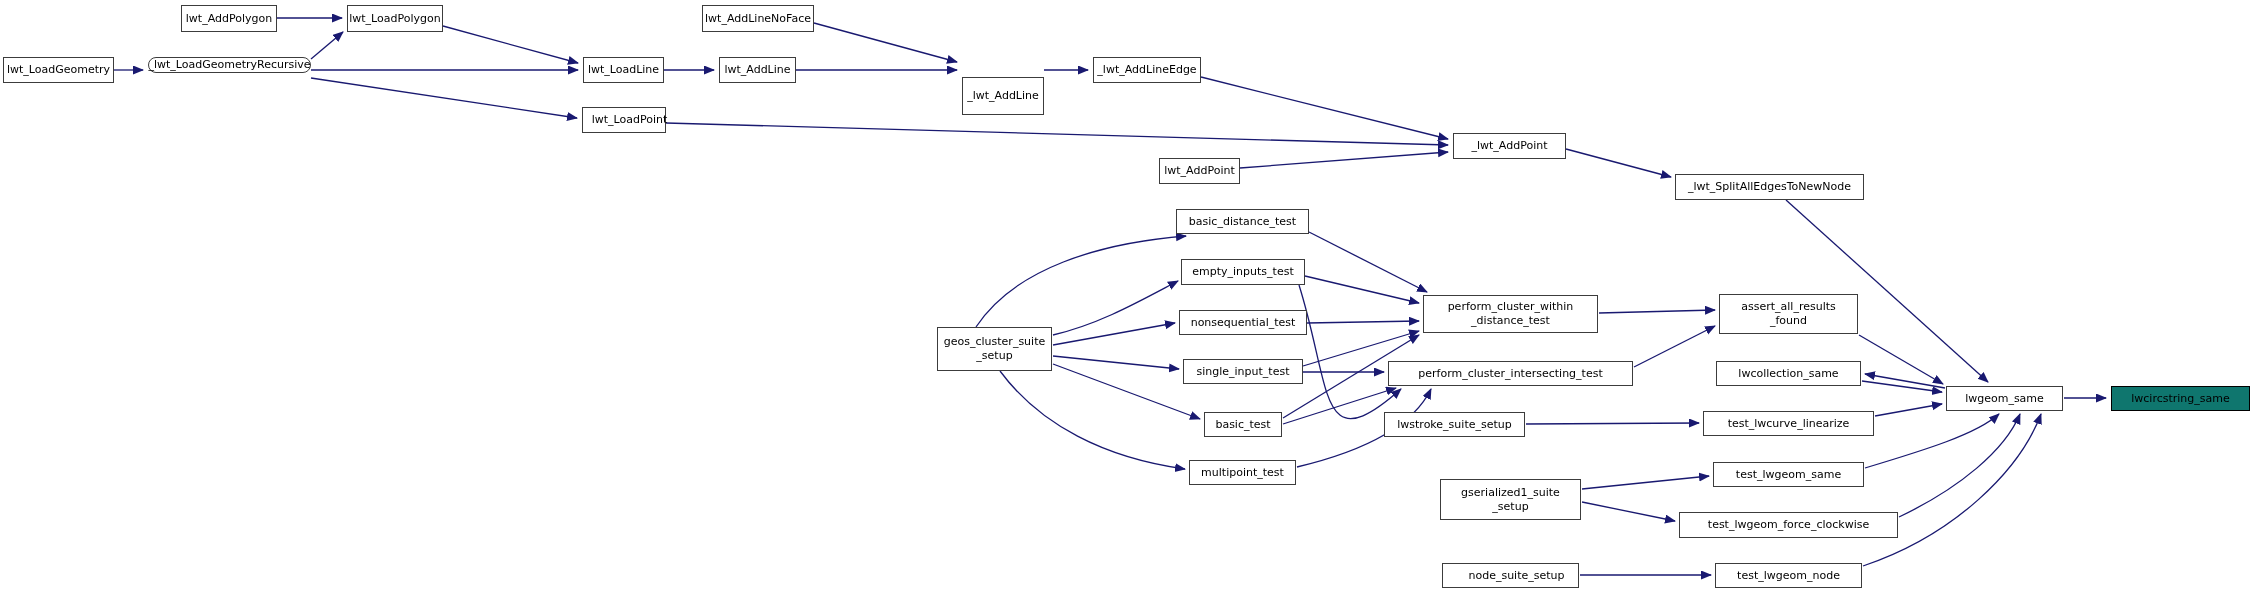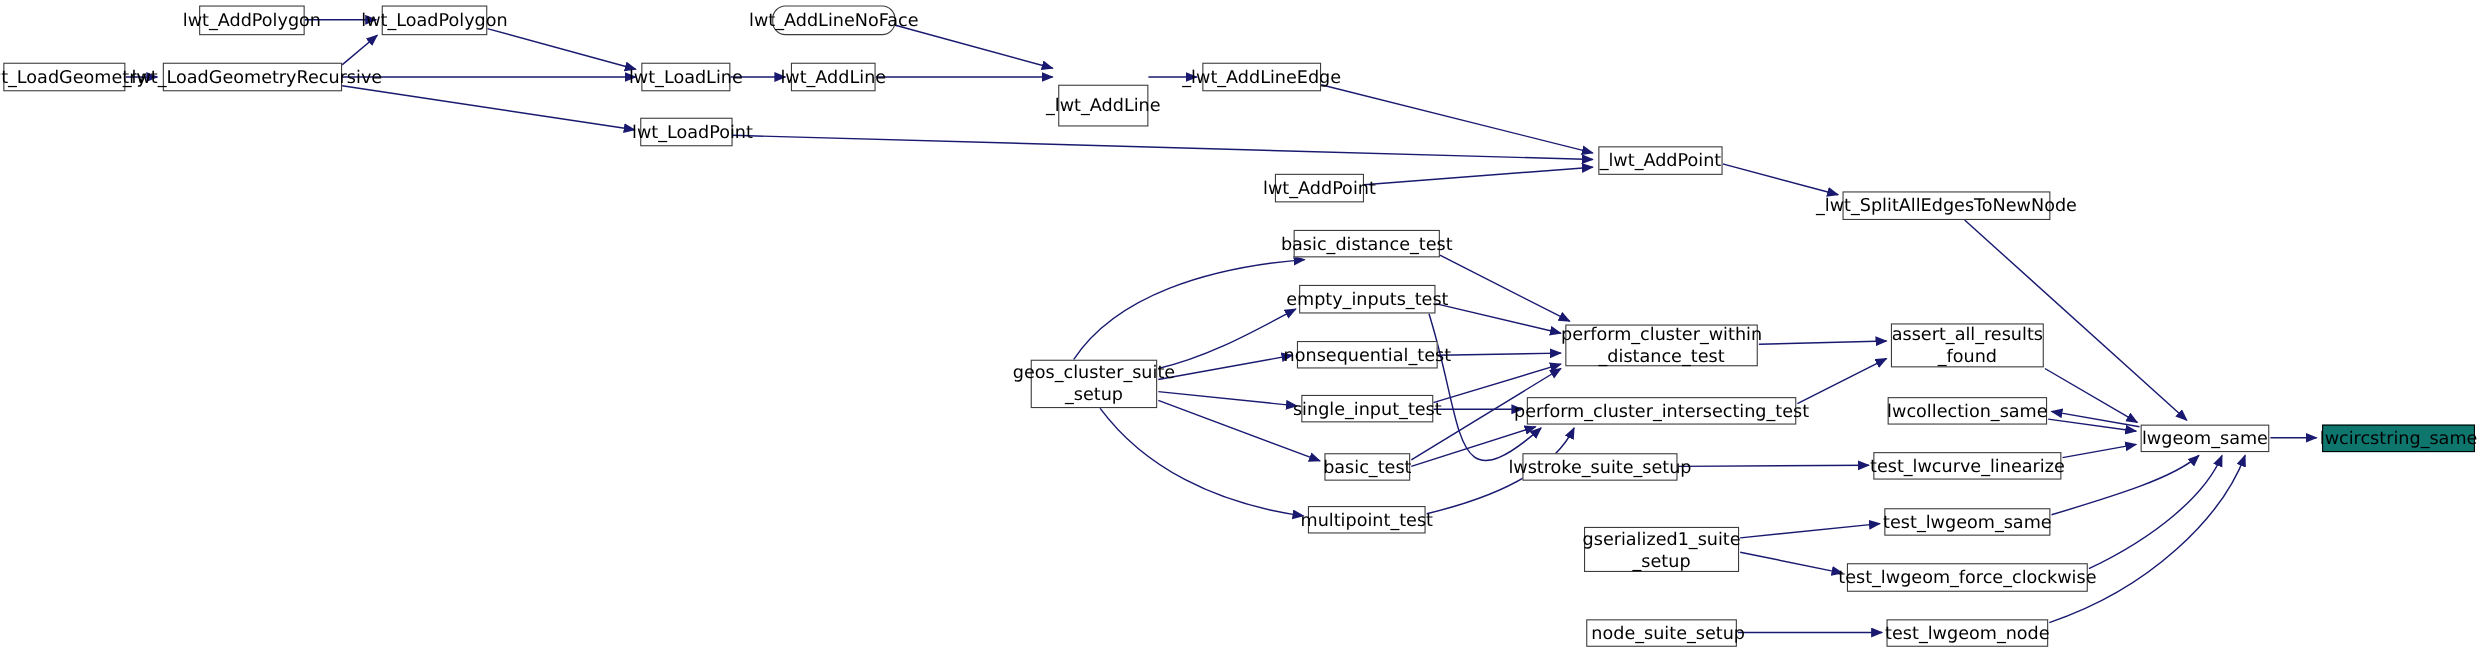--- a/index.html
+++ b/index.html
@@ -13,21 +13,21 @@
   #edge-layer-svg{position:absolute;left:0;top:0;width:2256px;height:595px;}
   .edge{fill:none;stroke-width:1.3px;}
   .node{
     position:absolute;
     box-sizing:border-box;
     display:flex;align-items:center;justify-content:center;
     text-align:center;
     background:#ffffff;
     border:1.5px solid #3c3c3c;
     color:#000000;
-    font-size:16px;
+    font-size:11px;
     line-height:1.25;
     white-space:pre-line;
     cursor:pointer;
   }
   .node.highlight{cursor:default;}
 </style>
 </head>
 <body>
 
 <div id="canvas">
@@ -80,23 +80,23 @@
         <path d="M1865,468 C1925,450 1977,434 1999,414" class="edge" stroke="#191970" marker-end="url(#arrow)"></path>
         <path d="M1899,517 C1960,488 2005,450 2020,414" class="edge" stroke="#191970" marker-end="url(#arrow)"></path>
         <path d="M1580,575 L1711,575" class="edge" stroke="#191970" marker-end="url(#arrow)"></path>
         <path d="M1863,566 C1955,535 2020,470 2041,414" class="edge" stroke="#191970" marker-end="url(#arrow)"></path>
         <path d="M2064,398 L2106,398" class="edge" stroke="#191970" marker-end="url(#arrow)"></path>
       </g>
   </svg>
   <div id="node-layer">
       <div class="node" style="left: 181px; top: 5px; width: 96px; height: 27px;">lwt_AddPolygon</div>
       <div class="node" style="left: 347px; top: 5px; width: 96px; height: 27px;">lwt_LoadPolygon</div>
-      <div class="node" style="left: 702px; top: 5px; width: 112px; height: 27px; border-radius: 12px;">lwt_AddLineNoFace</div>
+      <div class="node" style="left: 702px; top: 5px; width: 112px; height: 27px;">lwt_AddLineNoFace</div>
       <div class="node" style="left: 3px; top: 57px; width: 111px; height: 26px;">lwt_LoadGeometry</div>
-      <div class="node" style="left: 148px; top: 57px; width: 163px; height: 26px;">_lwt_LoadGeometryRecursive</div>
+      <div class="node" style="left: 148px; top: 57px; width: 163px; height: 16px; border-radius: 12px;">_lwt_LoadGeometryRecursive</div>
       <div class="node" style="left: 583px; top: 57px; width: 81px; height: 26px;">lwt_LoadLine</div>
       <div class="node" style="left: 719px; top: 57px; width: 77px; height: 26px;">lwt_AddLine</div>
       <div class="node" style="left: 962px; top: 57px; width: 82px; height: 38px; margin-top: 20px;">_lwt_AddLine</div>
       <div class="node" style="left: 1093px; top: 57px; width: 108px; height: 26px;">_lwt_AddLineEdge</div>
       <div class="node" style="left: 582px; top: 107px; width: 84px; height: 26px; padding-left: 11px;">lwt_LoadPoint</div>
       <div class="node" style="left: 1159px; top: 158px; width: 81px; height: 26px;">lwt_AddPoint</div>
       <div class="node" style="left: 1453px; top: 133px; width: 113px; height: 26px;">_lwt_AddPoint</div>
       <div class="node" style="left: 1675px; top: 174px; width: 189px; height: 26px;">_lwt_SplitAllEdgesToNewNode</div>
       <div class="node" style="left: 1176px; top: 209px; width: 133px; height: 25px;">basic_distance_test</div>
       <div class="node" style="left: 1181px; top: 259px; width: 124px; height: 26px;">empty_inputs_test</div>

